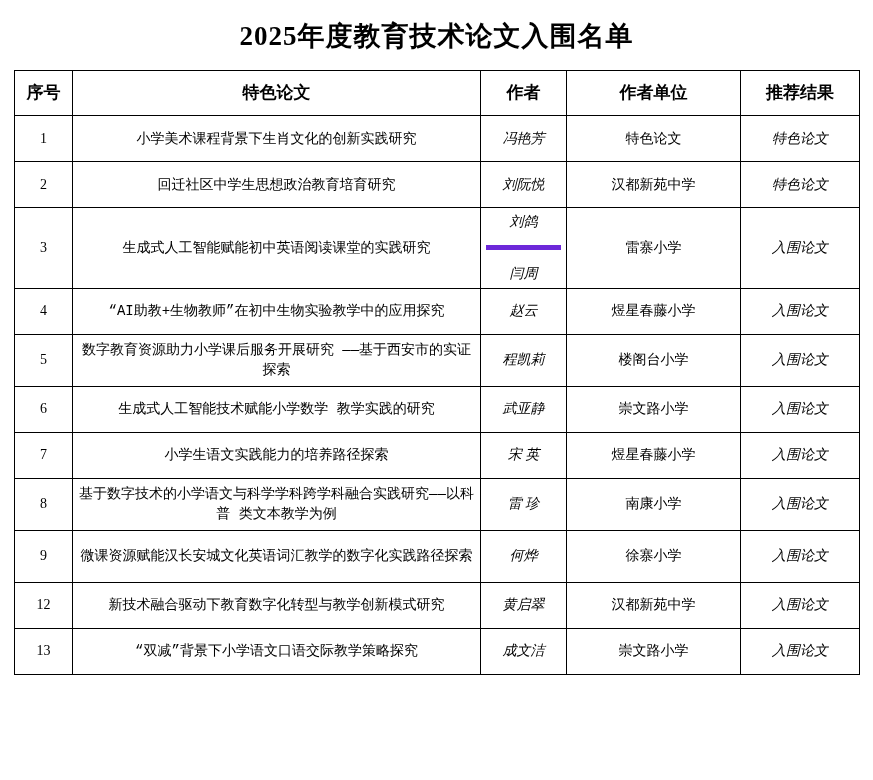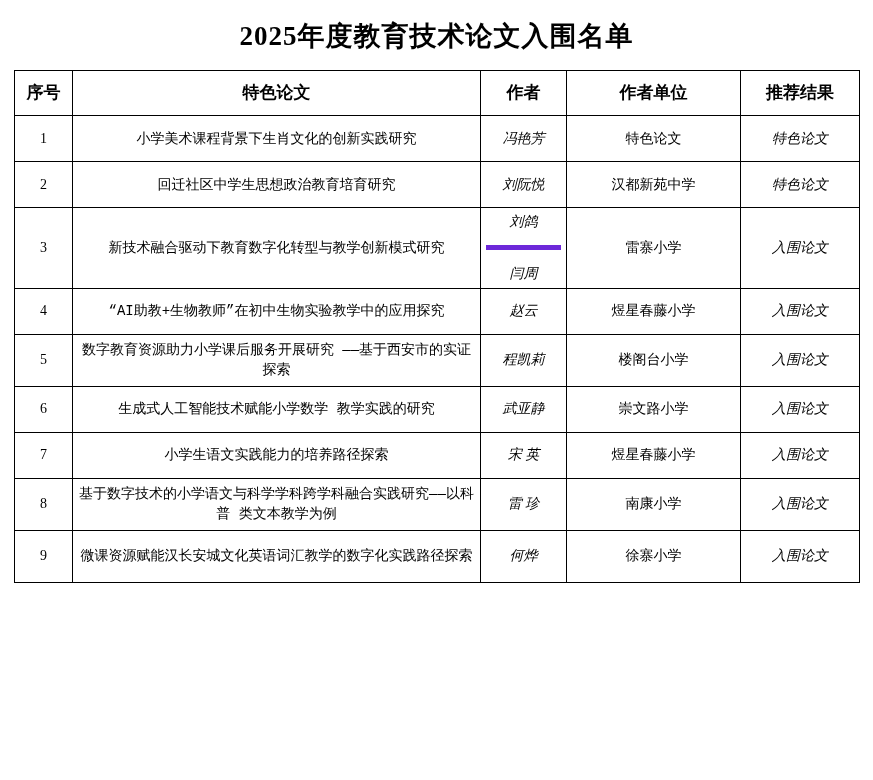--- a/index.html
+++ b/index.html
@@ -116,21 +116,21 @@
         </tr>
         <tr class="row">
           <td class="idx">2</td>
           <td class="title">回迁社区中学生思想政治教育培育研究</td>
           <td class="author">刘阮悦</td>
           <td class="unit">汉都新苑中学</td>
           <td class="result">特色论文</td>
         </tr>
         <tr class="row">
           <td class="idx">3</td>
-          <td class="title">新技术融合驱动下教育数字化转型与教学创新模式研究</td>
+          <td class="title">生成式人工智能赋能初中英语阅读课堂的实践研究</td>
           <td class="author">
             <span class="author-split">
               <span class="a-top">刘鸽</span>
               <span class="a-bot">闫周</span>
             </span>
           </td>
           <td class="unit">雷寨小学</td>
           <td class="result">入围论文</td>
         </tr>
         <tr class="row">
@@ -168,16 +168,30 @@
           <td class="unit">南康小学</td>
           <td class="result">入围论文</td>
         </tr>
         <tr class="row tall">
           <td class="idx">9</td>
           <td class="title">微课资源赋能汉长安城文化英语词汇教学的数字化实践路径探索</td>
           <td class="author">何烨</td>
           <td class="unit">徐寨小学</td>
           <td class="result">入围论文</td>
         </tr>
+        <tr class="row">
+          <td class="idx">12</td>
+          <td class="title">新技术融合驱动下教育数字化转型与教学创新模式研究</td>
+          <td class="author">黄启翠</td>
+          <td class="unit">汉都新苑中学</td>
+          <td class="result">入围论文</td>
+        </tr>
+        <tr class="row">
+          <td class="idx">13</td>
+          <td class="title">“双减”背景下小学语文口语交际教学策略探究</td>
+          <td class="author">成文洁</td>
+          <td class="unit">崇文路小学</td>
+          <td class="result">入围论文</td>
+        </tr>
       </tbody>
   </table>
 
 </div>
 
 </body></html>

